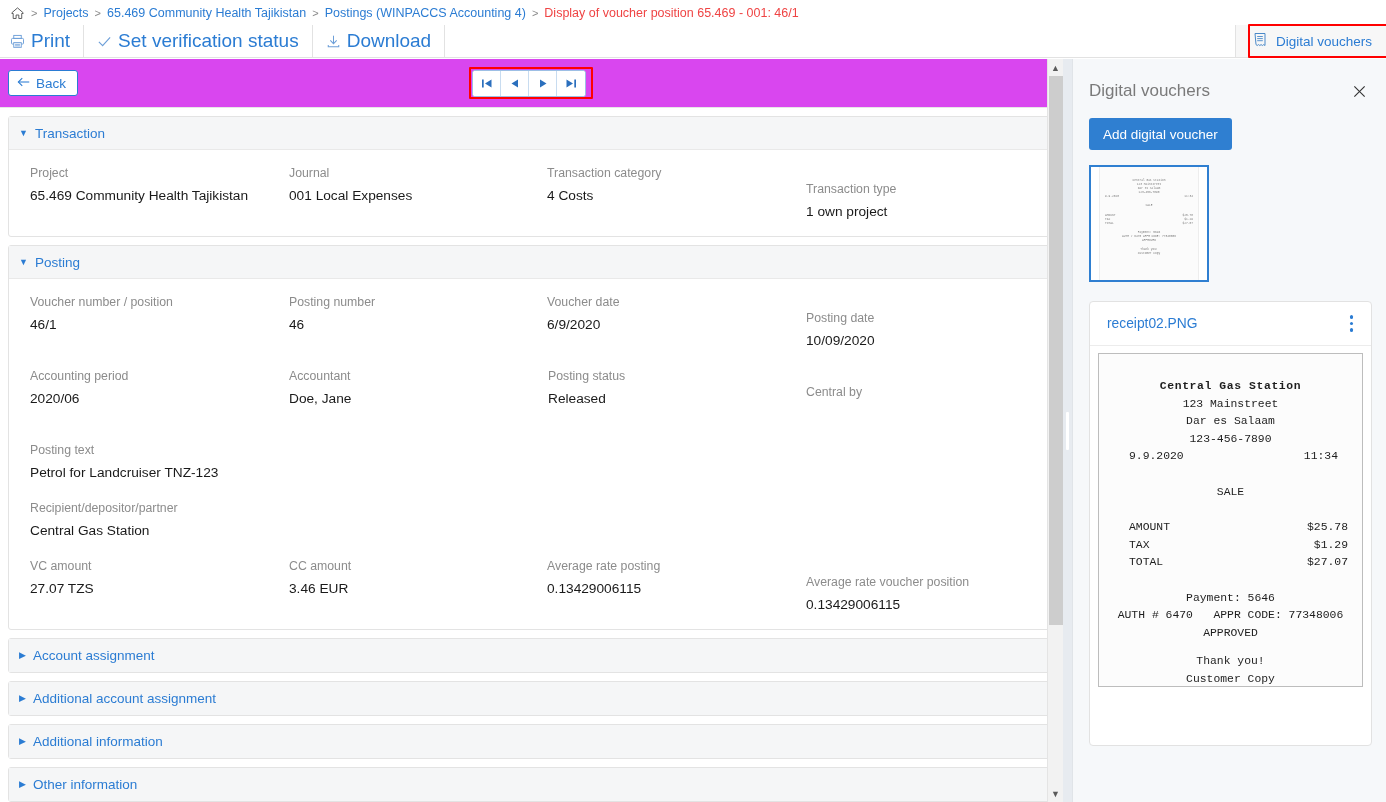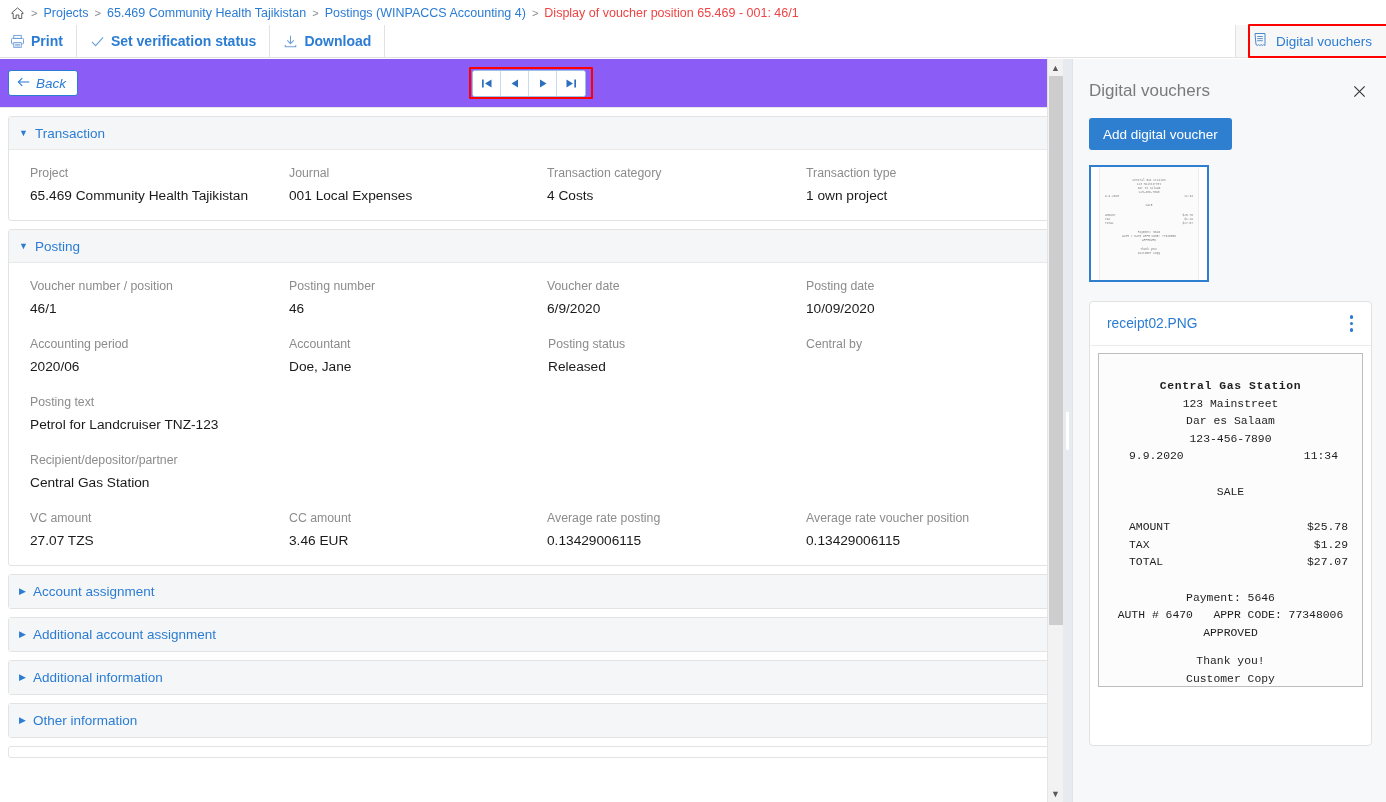--- a/index.html
+++ b/index.html
@@ -35,25 +35,24 @@
     display: flex;
     align-items: stretch;
     background: #fff;
     position: relative;
   }
   .tb-group { display:flex; align-items:stretch; }
   .tb-btn {
     display: flex; align-items: center; gap: 6px;
     padding: 0 13px;
     color: #2b7cd3;
-    font-size: 14px;
+    font-size: 19px;
     cursor: pointer;
     border-right: 1px solid #e2e2e2;
     white-space: nowrap;
-    font-weight: bold;
   }
   .tb-btn:first-child { padding-left: 10px; }
   .tb-btn svg { display:block; }
   #toolbar-right {
     margin-left: auto;
     display: flex;
     align-items: stretch;
   }
   .tb-btn-right {
     display:flex; align-items:center; gap:8px;
@@ -90,22 +89,21 @@
     overflow: hidden;
     position: relative;
     padding: 0;
   }
   #navbar-row {
     height: 49px;
     border-bottom: 1px solid #e6e6e6;
     display: flex;
     align-items: center;
     position: relative;
-    background: #8b5cf6;
-    font-style: italic;
+    background: #d946ef;
   }
   #back-btn {
     margin-left: 8px;
     height: 26px;
     padding: 0 11px 0 8px;
     display: flex; align-items: center; gap: 5px;
     border: 1px solid #2b7cd3;
     border-radius: 3px;
     color: #2b7cd3;
     background: #fff;
@@ -166,21 +164,21 @@
   }
   .field-value {
     font-size: 13.7px;
     color: #1a1a1a;
     min-height: 18px;
     white-space: nowrap;
   }
   .c1 { width: 259px; }
   .c2 { width: 258px; }
   .c3 { width: 259px; }
-  .c4 { width: 259px; }
+  .c4 { width: 259px; margin-top: 16px; }
   .c-wide { width: 517px; }
 
   
   #left-scrollbar {
     position: absolute;
     right: 0; top: 0; bottom: 0;
     width: 16px;
     background: #f2f2f2;
     border-left: 1px solid #e4e4e4;
   }

